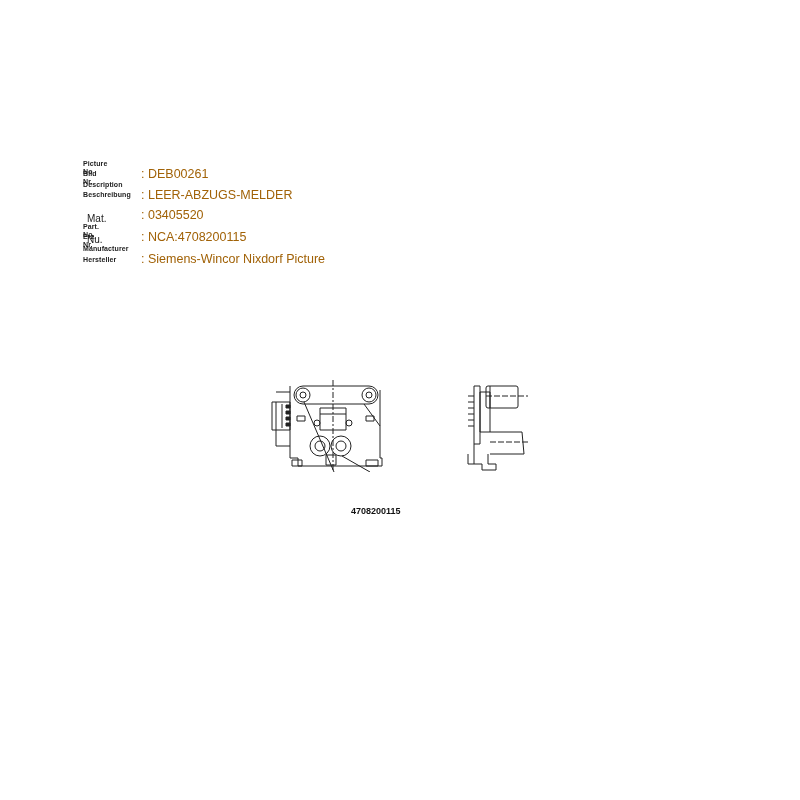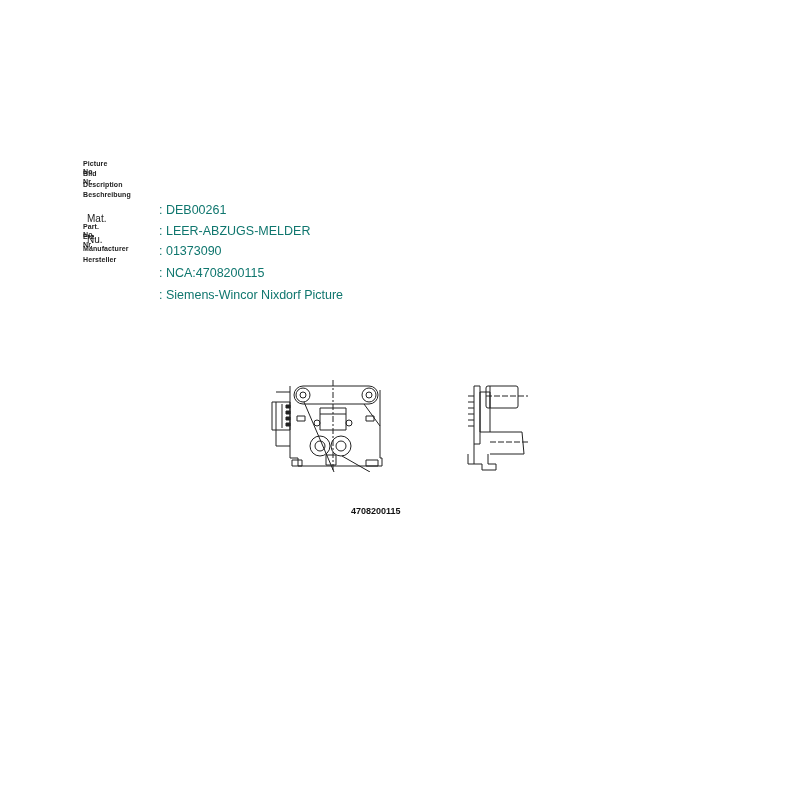--- a/index.html
+++ b/index.html
@@ -1,21 +1,21 @@
 <!DOCTYPE html>
 <html><head>
   <meta charset="utf-8">
   <style>
     html, body { margin: 0; padding: 0; background: #ffffff; }
     body { width: 800px; height: 800px; position: relative; overflow: hidden; font-family: "Liberation Sans", sans-serif; color: #111; }
     .info { position: absolute; left: 83px; top: 160px; }
     .row { position: relative; height: 20.5px; }
     .lbl-small { position: absolute; left: 0; font-size: 7px; line-height: 8px; color: #222; font-weight: bold; letter-spacing: 0.1px; }
     .lbl-big { position: absolute; left: 4px; font-size: 10px; line-height: 21px; color: #222; }
-    .val { position: absolute; left: 76px; font-size: 12.5px; line-height: 14px; color: #0f766e; white-space: nowrap; margin-top: 36px; }
+    .val { position: absolute; left: 58px; font-size: 12.5px; line-height: 14px; color: #a16207; white-space: nowrap; }
     .drawing { position: absolute; }
     .caption { position: absolute; left: 351px; top: 506px; font-size: 9px; font-weight: bold; color: #111; text-align: center; }
     svg line, svg rect, svg circle, svg path, svg polyline { vector-effect: non-scaling-stroke; }
   </style>
 </head>
 <body>
 
 <div class="info">
 
   <div class="row" style="height:0">
@@ -25,21 +25,21 @@
   </div>
 
   <div class="row" style="height:0">
     <span class="lbl-small" style="top:21px">Description</span>
     <span class="lbl-small" style="top:31px">Beschreibung</span>
     <span class="val" style="top:28px">: LEER-ABZUGS-MELDER</span>
   </div>
 
   <div class="row" style="height:0">
     <span class="lbl-big" style="top:48px">Mat. Nu.</span>
-    <span class="val" style="top:48px">: 01373090</span>
+    <span class="val" style="top:48px">: 03405520</span>
   </div>
 
   <div class="row" style="height:0">
     <span class="lbl-small" style="top:63px">Part. No.</span>
     <span class="lbl-small" style="top:73px">Erz. Nr.</span>
     <span class="val" style="top:70px">: NCA:4708200115</span>
   </div>
 
   <div class="row" style="height:0">
     <span class="lbl-small" style="top:85px">Manufacturer</span>

